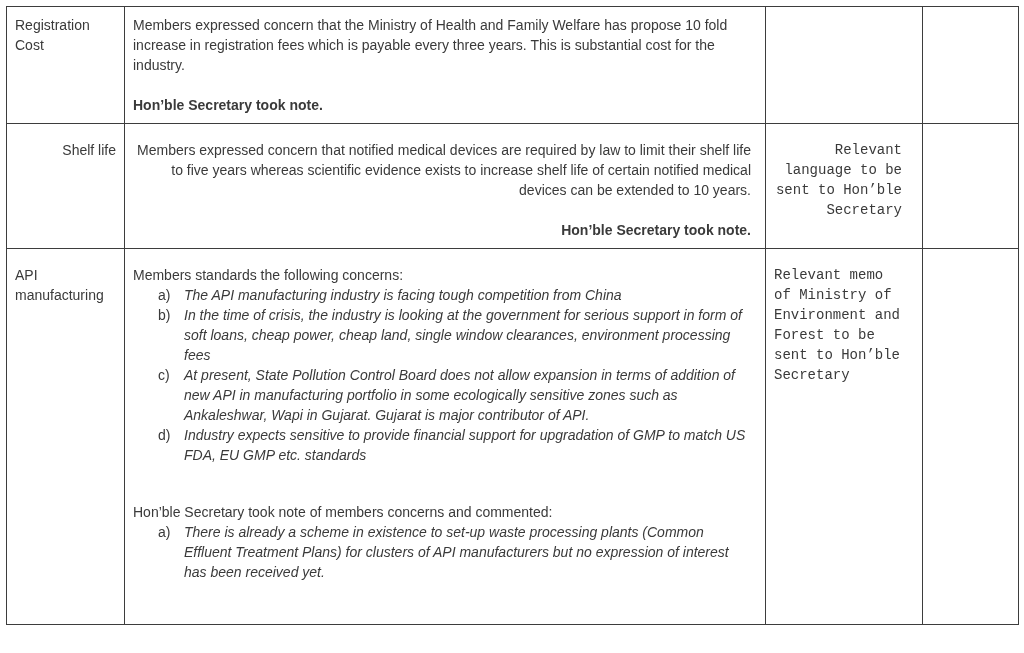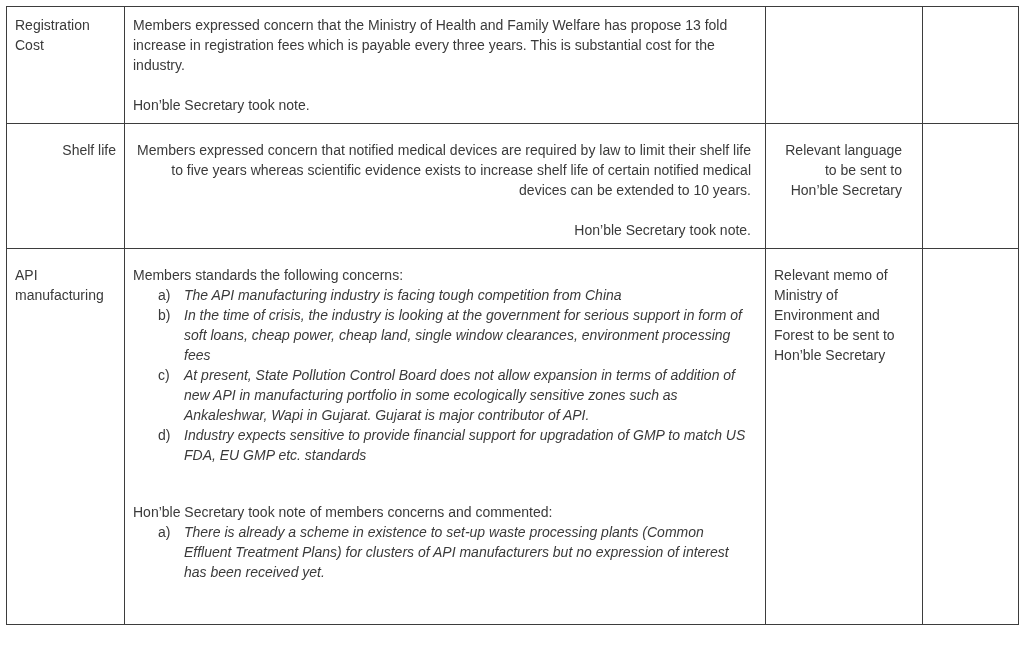--- a/index.html
+++ b/index.html
@@ -35,24 +35,24 @@
     box-sizing: border-box;
   }
   tr.row-0 td.cell { padding-top: 8px; }
   tr.row-1 td.cell, tr.row-2 td.cell { padding-top: 16px; }
 
   tr.row-0 { height: 115px; }
   tr.row-1 { height: 118px; text-align: right; }
   tr.row-2 { height: 376px; }
 
   td.desc-cell   { padding-right: 14px; }
-  td.action-cell { padding-right: 20px; }
+  td.action-cell { padding-right: 20px; font-family: Liberation Mono, monospace; }
 
   .para { margin: 0; }
-  .gap-line  { margin-top: 20px; }
+  .gap-line  { margin-top: 20px; font-weight: bold; }
   .gap-large { margin-top: 37px; }
 
   .list { margin: 0; }
   .list-item {
     display: flex;
     padding-left: 25px;
   }
   .list-marker {
     flex: 0 0 26px;
     width: 26px;
@@ -69,21 +69,21 @@
       <col class="c-desc">
       <col class="c-action">
       <col class="c-notes">
     </colgroup>
     <tbody id="table-body">
         <tr class="row-0">
           <td class="cell topic-cell">
             <div class="para">Registration Cost</div>
           </td>
           <td class="cell desc-cell">
-            <div class="para">Members expressed concern that the Ministry of Health and Family Welfare has propose 13 fold increase in registration fees which is payable every three years. This is substantial cost for the industry.</div>
+            <div class="para">Members expressed concern that the Ministry of Health and Family Welfare has propose 10 fold increase in registration fees which is payable every three years. This is substantial cost for the industry.</div>
             <div class="para gap-line">Hon’ble Secretary took note.</div>
           </td>
           <td class="cell action-cell"></td>
           <td class="cell notes-cell"></td>
         </tr>
         <tr class="row-1">
           <td class="cell topic-cell">
             <div class="para">Shelf life</div>
           </td>
           <td class="cell desc-cell">

